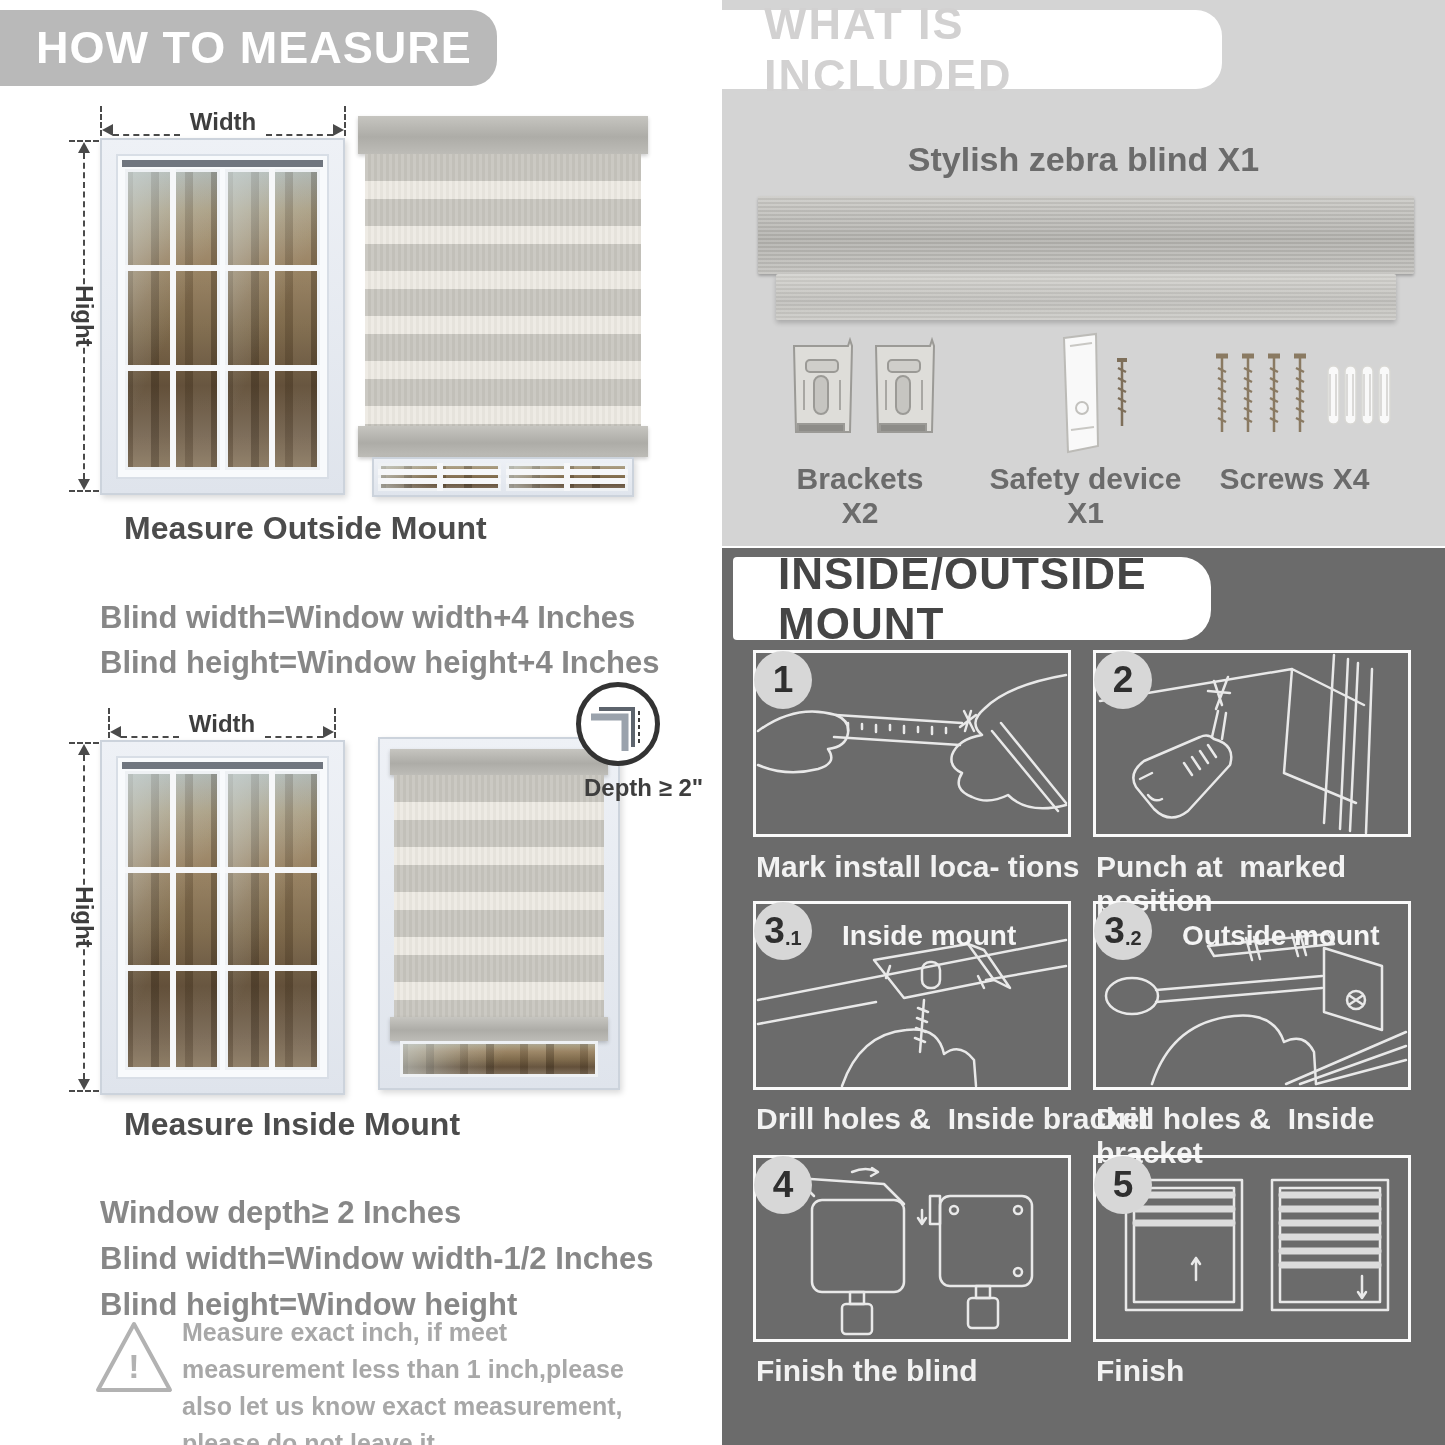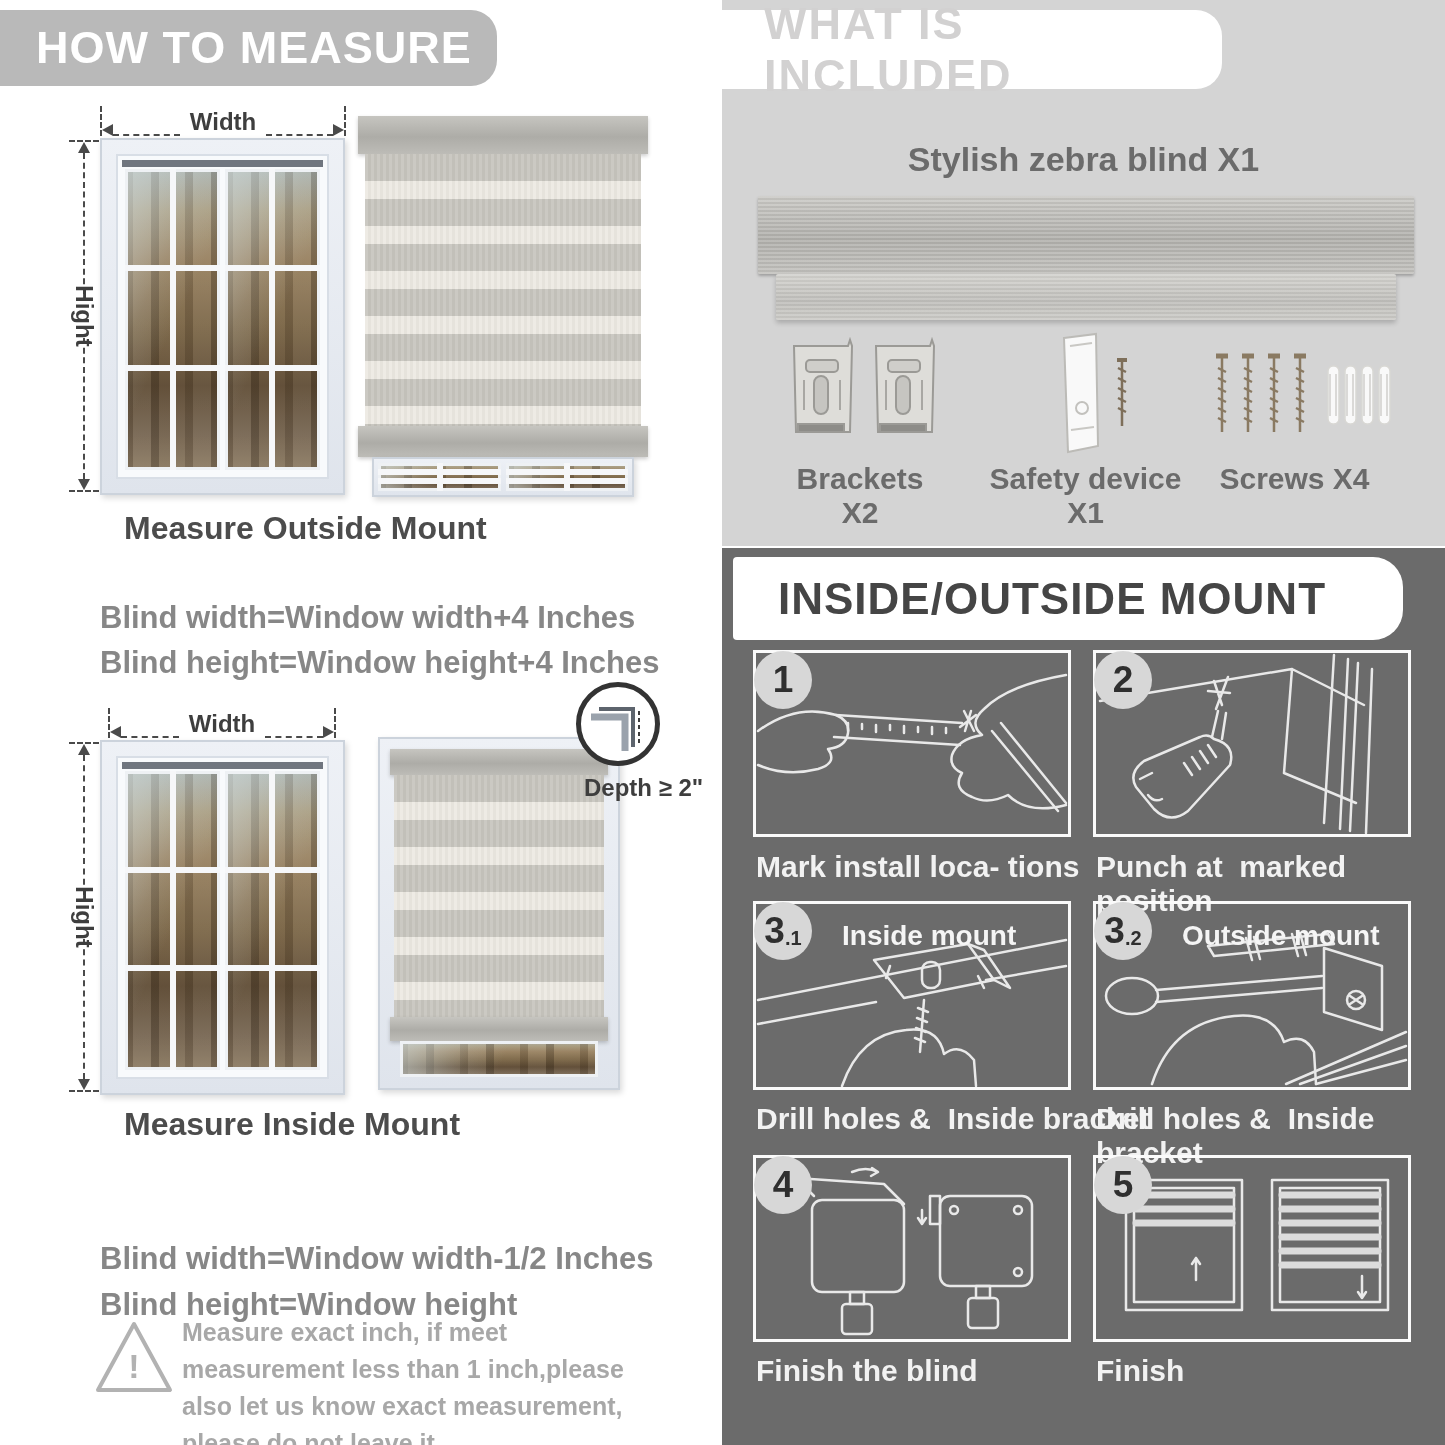--- a/index.html
+++ b/index.html
@@ -58,21 +58,21 @@
 
   
   .panel-light{left:722px;top:0;width:723px;height:546px;background:#d4d4d4;}
   .banner-included{left:722px;top:10px;width:500px;height:79px;background:#ffffff;
     border-radius:0 26px 26px 0;display:flex;align-items:center;padding-left:42px;box-sizing:border-box;}
   .banner-included span{color:#d2d1d1;font-size:45px;font-weight:bold;letter-spacing:2px;}
   .stylish{left:722px;top:140px;width:723px;text-align:center;font-size:34px;font-weight:bold;color:#6b6b6b;}
   .item-label{font-size:30px;font-weight:bold;color:#6b6b6b;text-align:center;}
 
   .panel-dark{left:722px;top:548px;width:723px;height:897px;background:#6b6b6b;}
-  .banner-mount{left:733px;top:557px;width:670px;height:83px;background:#ffffff;
+  .banner-mount{left:733px;top:557px;width:478px;height:83px;background:#ffffff;
     border-radius:4px 30px 30px 4px;display:flex;align-items:center;padding-left:45px;box-sizing:border-box;}
   .banner-mount span{color:#454545;font-size:44px;font-weight:bold;letter-spacing:1px;}
 
   .step{position:absolute;border:3px solid #fafafa;box-sizing:border-box;}
   .badge{position:absolute;left:-2px;top:-2px;width:58px;height:58px;border-radius:50%;
     background:#d7d7d7;color:#2f2f2f;display:flex;align-items:center;justify-content:center;font-weight:bold;}
   .badge .n{font-size:37px;}
   .badge .s{font-size:20px;margin-top:14px;}
   .tag{position:absolute;left:86px;top:16px;font-size:28px;font-weight:bold;color:#f5f5f5;}
   .caption{position:absolute;font-size:30px;font-weight:bold;color:#f2f2f2;white-space:pre-wrap;}
@@ -173,20 +173,21 @@
   <div class="abs depth-circle" style="left:576px;top:682px;">
     <svg width="74" height="74" viewBox="0 0 74 74">
       <path d="M10,30 L44,30 L44,64" stroke="#9aa2ac" stroke-width="7" fill="none"></path>
       <path d="M18,22 L52,22 L52,60" stroke="#5d646d" stroke-width="4" fill="none"></path>
       <path d="M58,24 L58,56" stroke="#3e3e3e" stroke-width="2" stroke-dasharray="4 3" fill="none"></path>
     </svg>
   </div>
   <div class="abs depth-label" style="left:584px;top:774px;">Depth ≥ 2"</div>
 
   <div class="abs sec-title" style="left:100px;top:1106px;">Measure Inside Mount</div>
+  <div class="abs sec-line" style="left:100px;top:1162px;">Window depth≥ 2 Inches</div>
   <div class="abs sec-line" style="left:100px;top:1208px;">Blind width=Window width-1/2 Inches</div>
   <div class="abs sec-line" style="left:100px;top:1254px;">Blind height=Window height</div>
 
   <svg class="abs" style="left:92px;top:1318px;" width="84" height="80" viewBox="0 0 84 80">
     <path d="M42,6 L78,72 L6,72 Z" fill="none" stroke="#b2b2b2" stroke-width="4" stroke-linejoin="round"></path>
     <text x="42" y="60" text-anchor="middle" font-size="34" font-weight="bold" fill="#b2b2b2" font-family="Liberation Sans, sans-serif">!</text>
   </svg>
   <div class="abs warn-text" style="left:182px;top:1314px;width:470px;">Measure exact inch, if meet measurement less than 1 inch,please also let us know exact measurement, please do not leave it</div>
 
   <div class="abs panel-light"></div>

